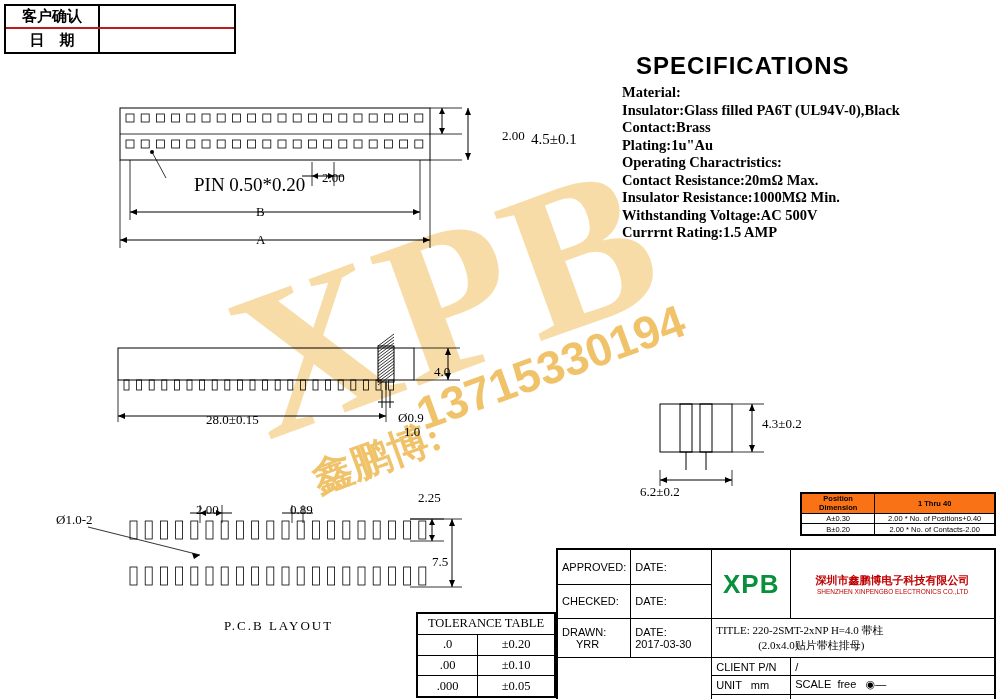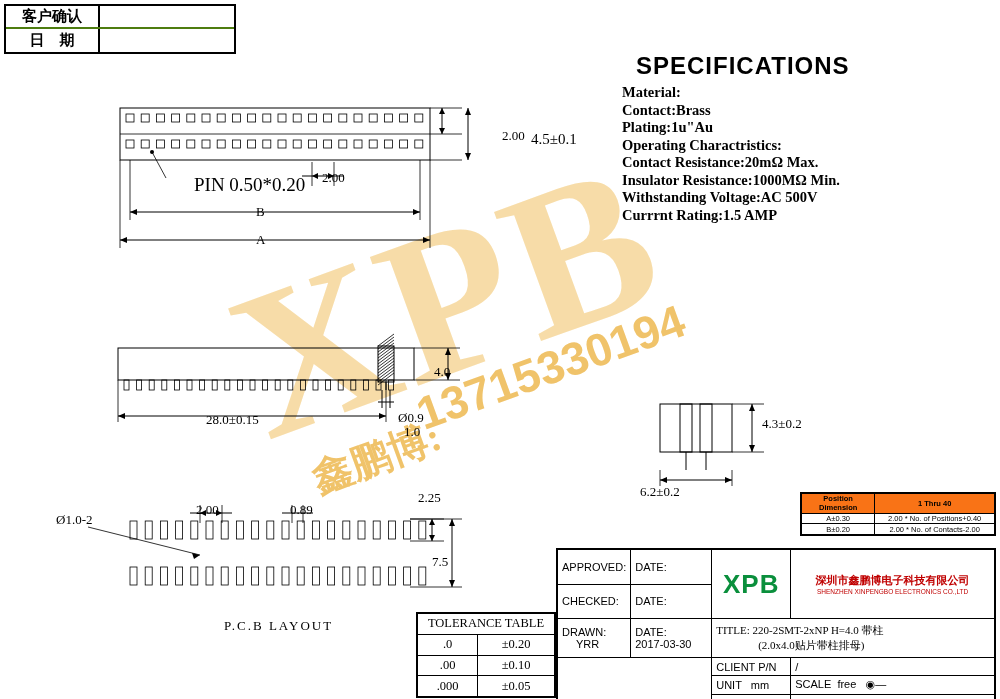--- a/index.html
+++ b/index.html
@@ -4,21 +4,21 @@
 <style>
   html,body{margin:0;padding:0;}
   body{
     width:1000px;height:699px;background:#ffffff;position:relative;
     font-family:"Liberation Serif", serif;color:#000;overflow:hidden;
   }
   .abs{position:absolute;}
   
   #cust-table{left:4px;top:4px;width:232px;height:50px;border:2px solid #000;box-sizing:border-box;}
   #cust-table .row{display:flex;height:50%;box-sizing:border-box;}
-  #cust-table .row:first-child{border-bottom:2px solid #4d7c0f;gap:24px;}
+  #cust-table .row:first-child{border-bottom:2px solid #b91c1c;gap:24px;}
   #cust-table .c1{width:94px;border-right:2px solid #000;box-sizing:border-box;
     display:flex;align-items:center;justify-content:center;font-weight:bold;font-size:15px;}
   #cust-table .c2{flex:1;}
   
   #watermark{left:120px;top:140px;width:760px;height:400px;pointer-events:none;}
   #wm-xpb{position:absolute;left:110px;top:40px;font-size:210px;font-weight:bold;color:#f6d79a;
      font-family:"Liberation Serif",serif;transform:rotate(-20deg);opacity:.85;letter-spacing:4px;}
   #wm-phone{position:absolute;left:290px;top:200px;font-size:46px;font-weight:bold;color:#f0c36a;
      transform:rotate(-20deg);font-family:"Liberation Sans",sans-serif;}
   #wm-cn{position:absolute;left:190px;top:290px;font-size:40px;font-weight:bold;color:#f0c36a;
@@ -72,20 +72,21 @@
 
 <div class="abs" id="watermark">
   <div id="wm-xpb">XPB</div>
   <div id="wm-phone">13715330194</div>
   <div id="wm-cn">鑫鹏博:</div>
 </div>
 
 <div class="abs" id="specs">
   <h1>SPECIFICATIONS</h1>
   <div class="line">Material:</div>
+  <div class="line">Insulator:Glass filled PA6T (UL94V-0),Black</div>
   <div class="line">Contact:Brass</div>
   <div class="line">Plating:1u"Au</div>
   <div class="line">Operating Charactristics:</div>
   <div class="line">Contact Resistance:20mΩ Max.</div>
   <div class="line">Insulator Resistance:1000MΩ Min.</div>
   <div class="line">Withstanding Voltage:AC 500V</div>
   <div class="line">Currrnt Rating:1.5 AMP</div>
 </div>
 
 <svg class="abs" id="svg-top" style="left:90px;top:90px;" width="460" height="170">

